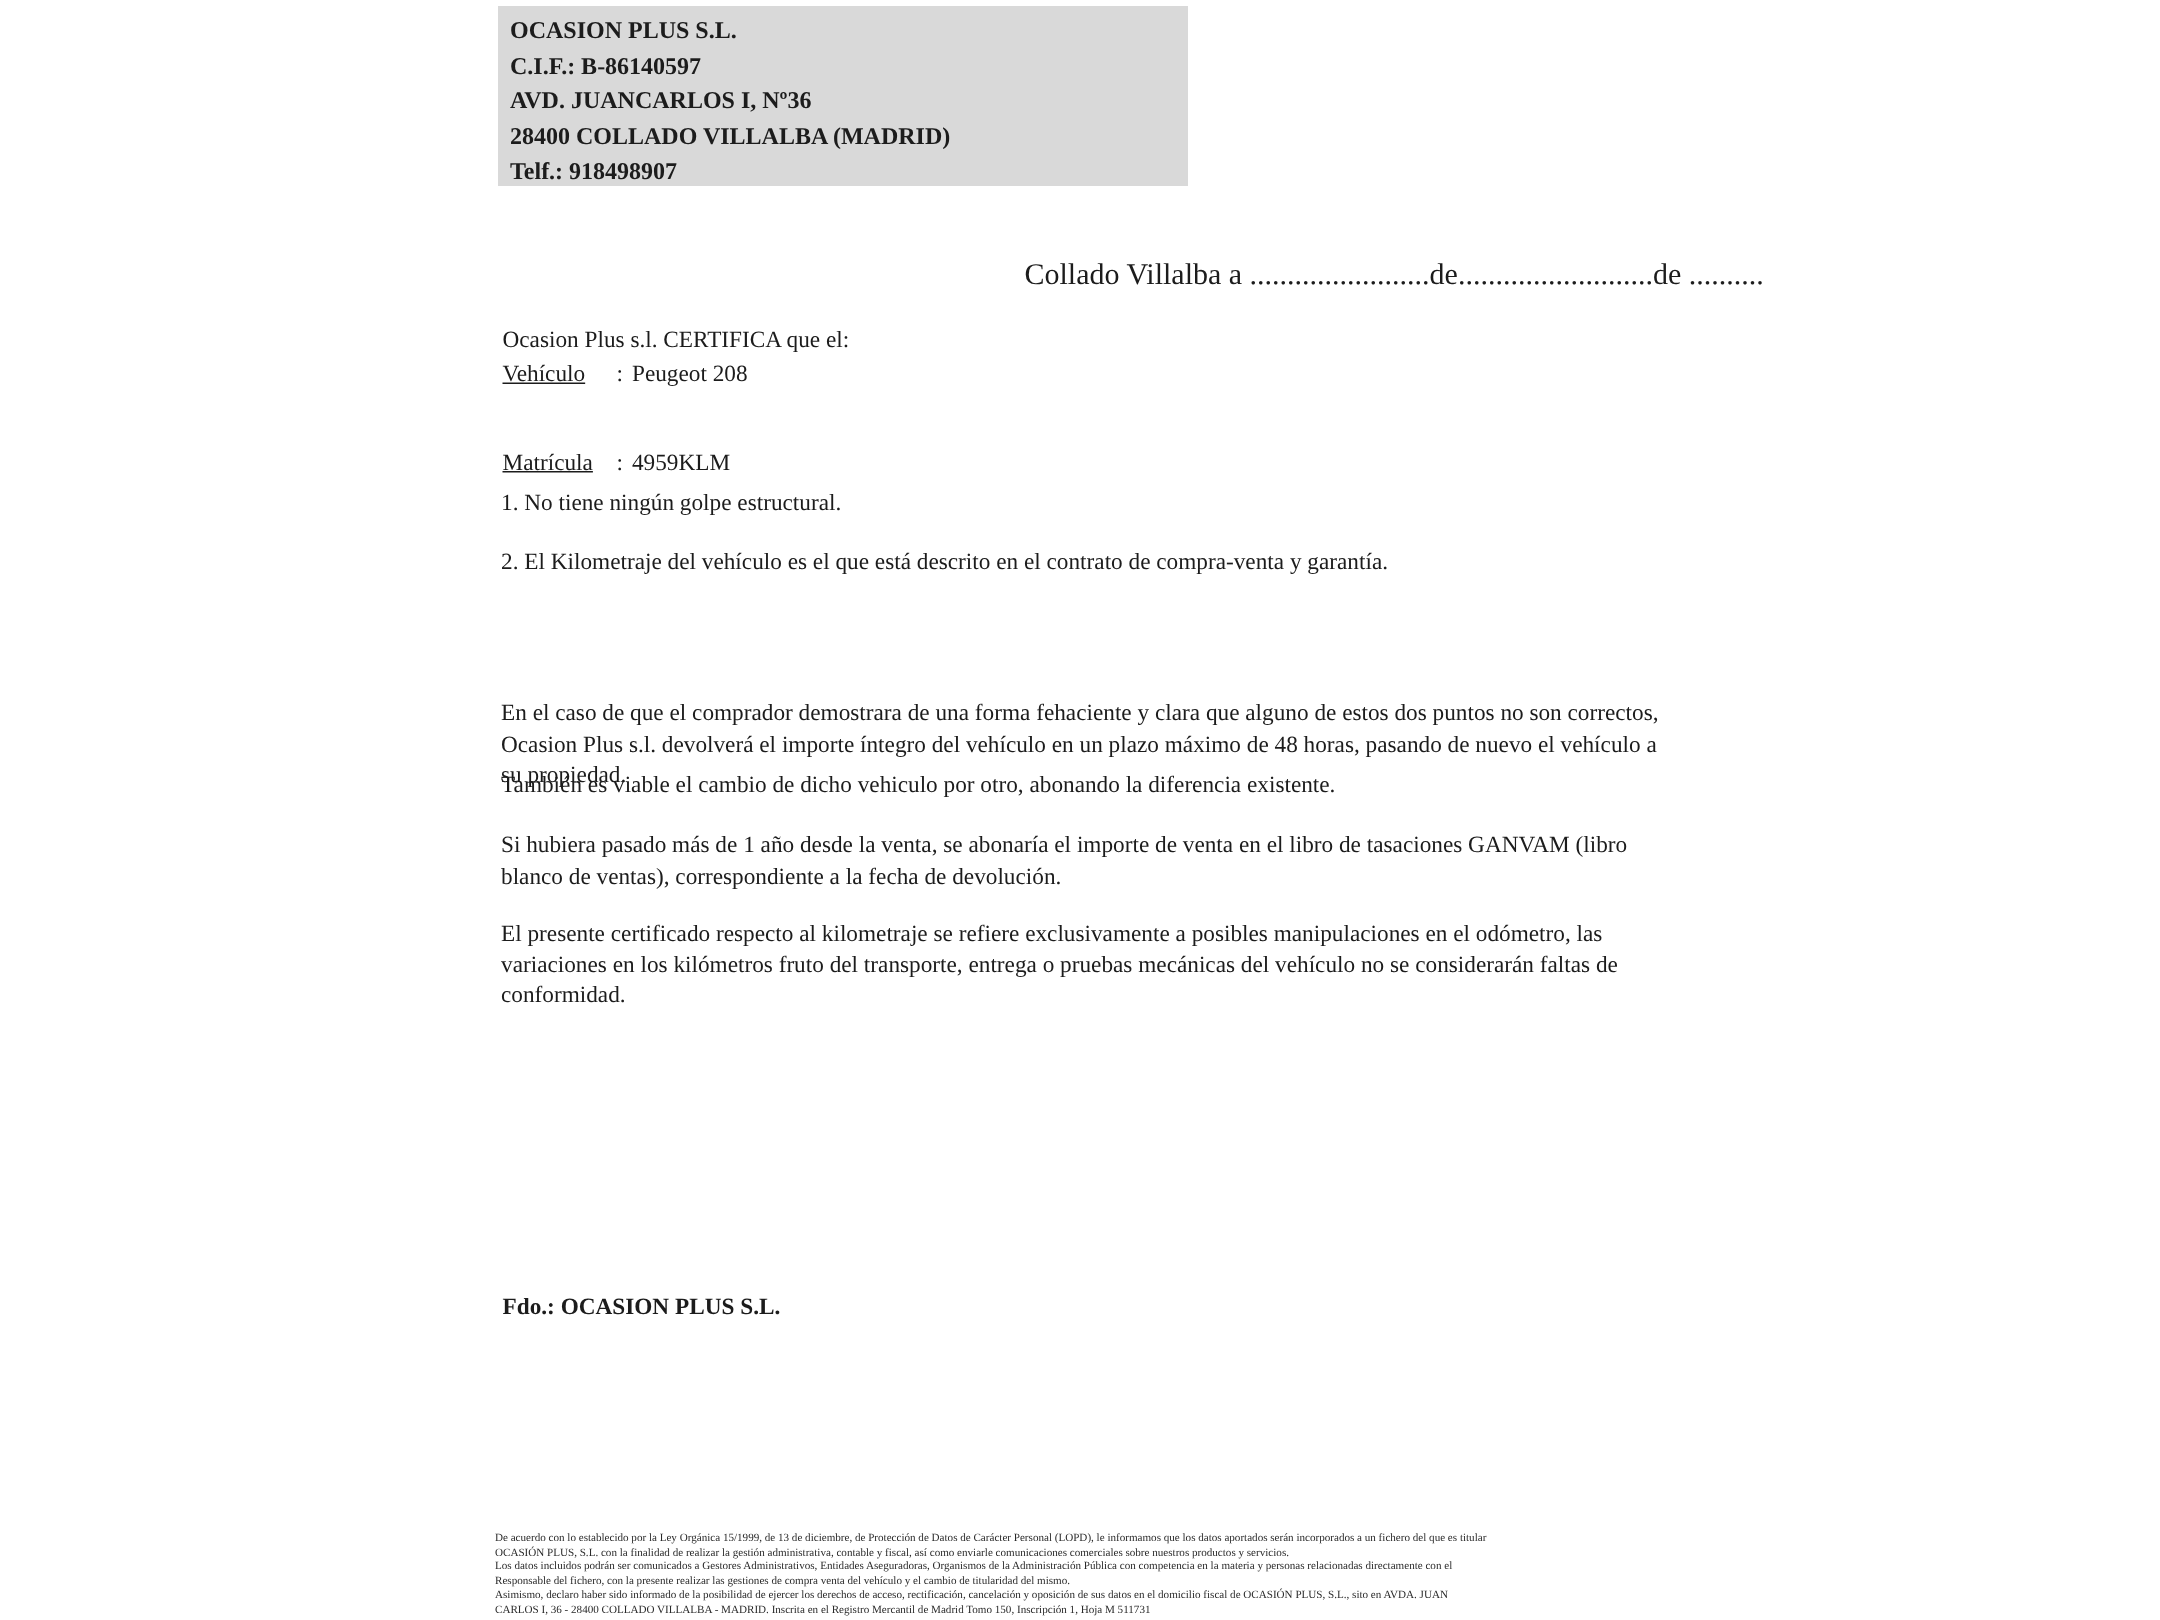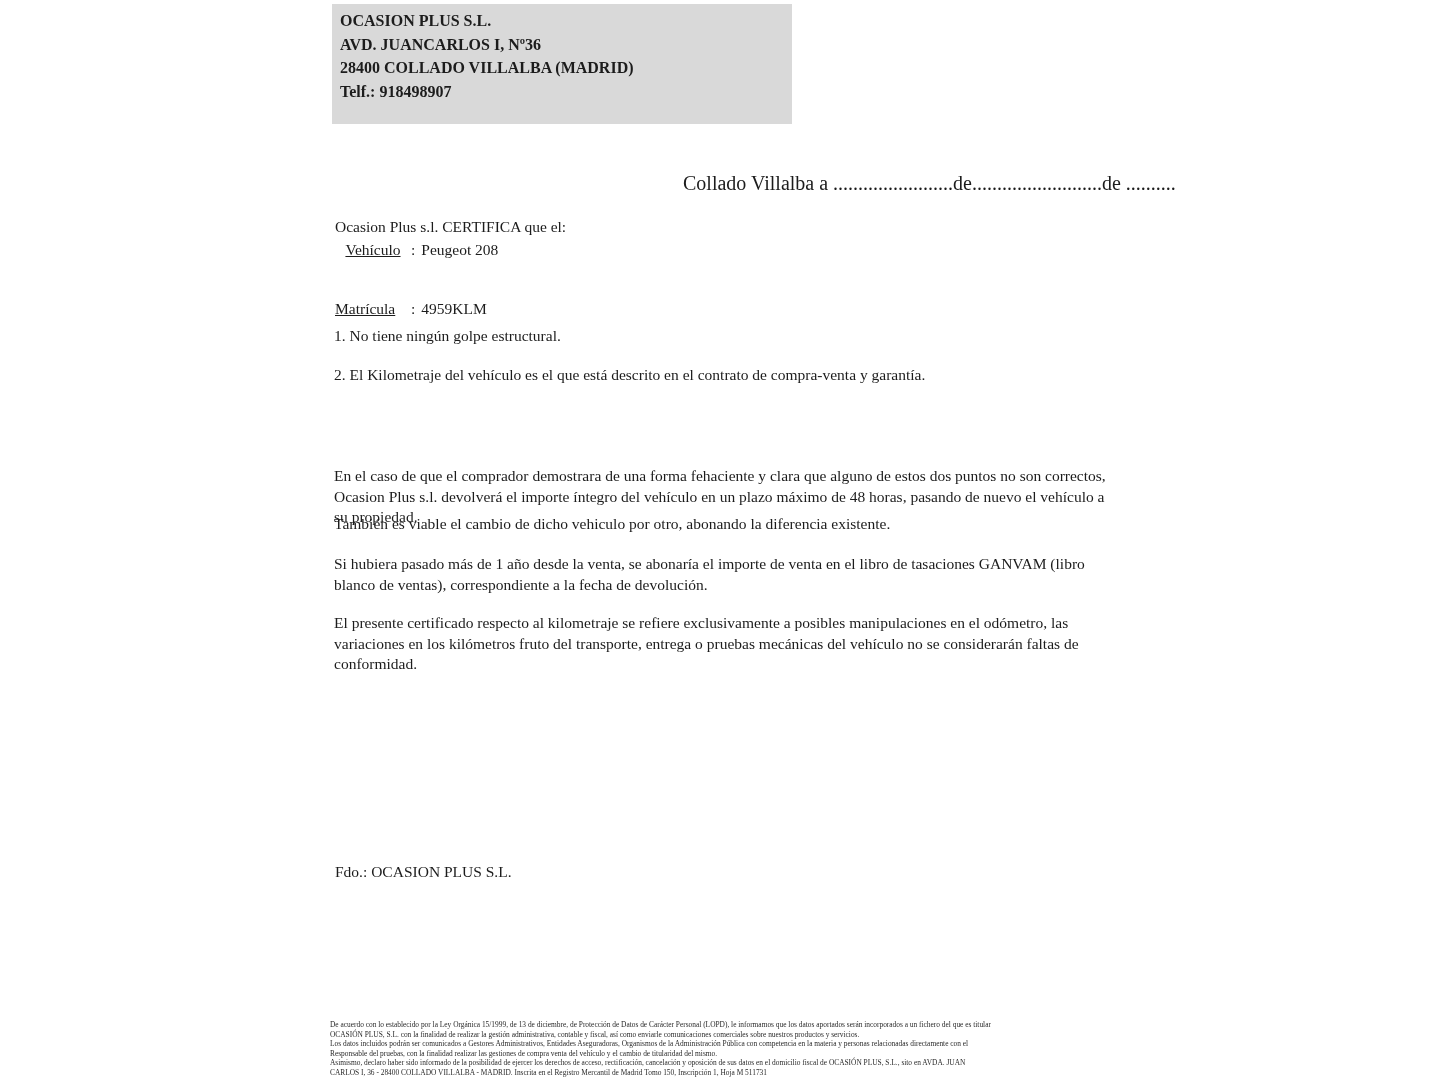--- a/index.html
+++ b/index.html
@@ -54,21 +54,21 @@
   }
   .cert-field .field-label {
     display: inline-block;
     width: 76px;
     text-decoration: underline;
   }
   .cert-field .field-colon {
     display: inline-block;
     margin-right: 6px;
   }
-  .field-vehiculo { top: 241px; text-align: center; }
+  .field-vehiculo { top: 241px; }
   .field-matricula { top: 264px; margin-top: 36px; }
   .clause {
     position: absolute;
     left: 334px;
     font-size: 15.5px;
     white-space: nowrap;
   }
   .clause-1 { top: 327px; }
   .clause-2 { top: 366px; }
   .para {
@@ -81,20 +81,21 @@
   .para-1 { top: 466px; }
   .para-2 { top: 514px; }
   .para-3 { top: 554px; }
   .para-4 { top: 613px; }
   .signature {
     position: absolute;
     left: 335px;
     top: 863px;
     font-size: 15.5px;
     white-space: nowrap;
+    font-weight: bold;
   }
   .legal-footer {
     position: absolute;
     left: 330px;
     top: 1020px;
     width: 790px;
   }
   .legal-line {
     font-size: 7.4px;
     line-height: 9.6px;
@@ -102,20 +103,21 @@
     color: #2a2a2a;
   }
 </style>
 </head>
 <body>
 
 <div class="page">
 
   <div class="letterhead" style="background: rgb(217, 217, 217);">
     <div class="letterhead-line">OCASION PLUS S.L.</div>
+    <div class="letterhead-line">C.I.F.: B-86140597</div>
     <div class="letterhead-line">AVD. JUANCARLOS I, Nº36</div>
     <div class="letterhead-line">28400 COLLADO VILLALBA (MADRID)</div>
     <div class="letterhead-line">Telf.: 918498907</div>
   </div>
 
   <div class="date-line">Collado Villalba a ........................de..........................de ..........</div>
 
   <div class="cert-intro">Ocasion Plus s.l. CERTIFICA que el:</div>
 
   <div class="cert-field field-vehiculo">
@@ -133,18 +135,18 @@
   <div class="para para-2">También es viable el cambio de dicho vehiculo por otro, abonando la diferencia existente.</div>
   <div class="para para-3">Si hubiera pasado más de 1 año desde la venta, se abonaría el importe de venta en el libro de tasaciones GANVAM (libro blanco de ventas), correspondiente a la fecha de devolución.</div>
   <div class="para para-4">El presente certificado respecto al kilometraje se refiere exclusivamente a posibles manipulaciones en el odómetro, las variaciones en los kilómetros fruto del transporte, entrega o pruebas mecánicas del vehículo no se considerarán faltas de conformidad.</div>
 
   <div class="signature">Fdo.: OCASION PLUS S.L.</div>
 
   <div class="legal-footer">
     <div class="legal-line">De acuerdo con lo establecido por la Ley Orgánica 15/1999, de 13 de diciembre, de Protección de Datos de Carácter Personal (LOPD), le informamos que los datos aportados serán incorporados a un fichero del que es titular</div>
     <div class="legal-line">OCASIÓN PLUS, S.L. con la finalidad de realizar la gestión administrativa, contable y fiscal, así como enviarle comunicaciones comerciales sobre nuestros productos y servicios.</div>
     <div class="legal-line">Los datos incluidos podrán ser comunicados a Gestores Administrativos, Entidades Aseguradoras, Organismos de la Administración Pública con competencia en la materia y personas relacionadas directamente con el</div>
-    <div class="legal-line">Responsable del pruebas, con la finalidad realizar las gestiones de compra venta del vehículo y el cambio de titularidad del mismo.</div>
+    <div class="legal-line">Responsable del fichero, con la presente realizar las gestiones de compra venta del vehículo y el cambio de titularidad del mismo.</div>
     <div class="legal-line">Asimismo, declaro haber sido informado de la posibilidad de ejercer los derechos de acceso, rectificación, cancelación y oposición de sus datos en el domicilio fiscal de OCASIÓN PLUS, S.L., sito en AVDA. JUAN</div>
     <div class="legal-line">CARLOS I, 36 - 28400 COLLADO VILLALBA - MADRID. Inscrita en el Registro Mercantil de Madrid Tomo 150, Inscripción 1, Hoja M 511731</div>
   </div>
 
 </div>
 
 </body></html>

